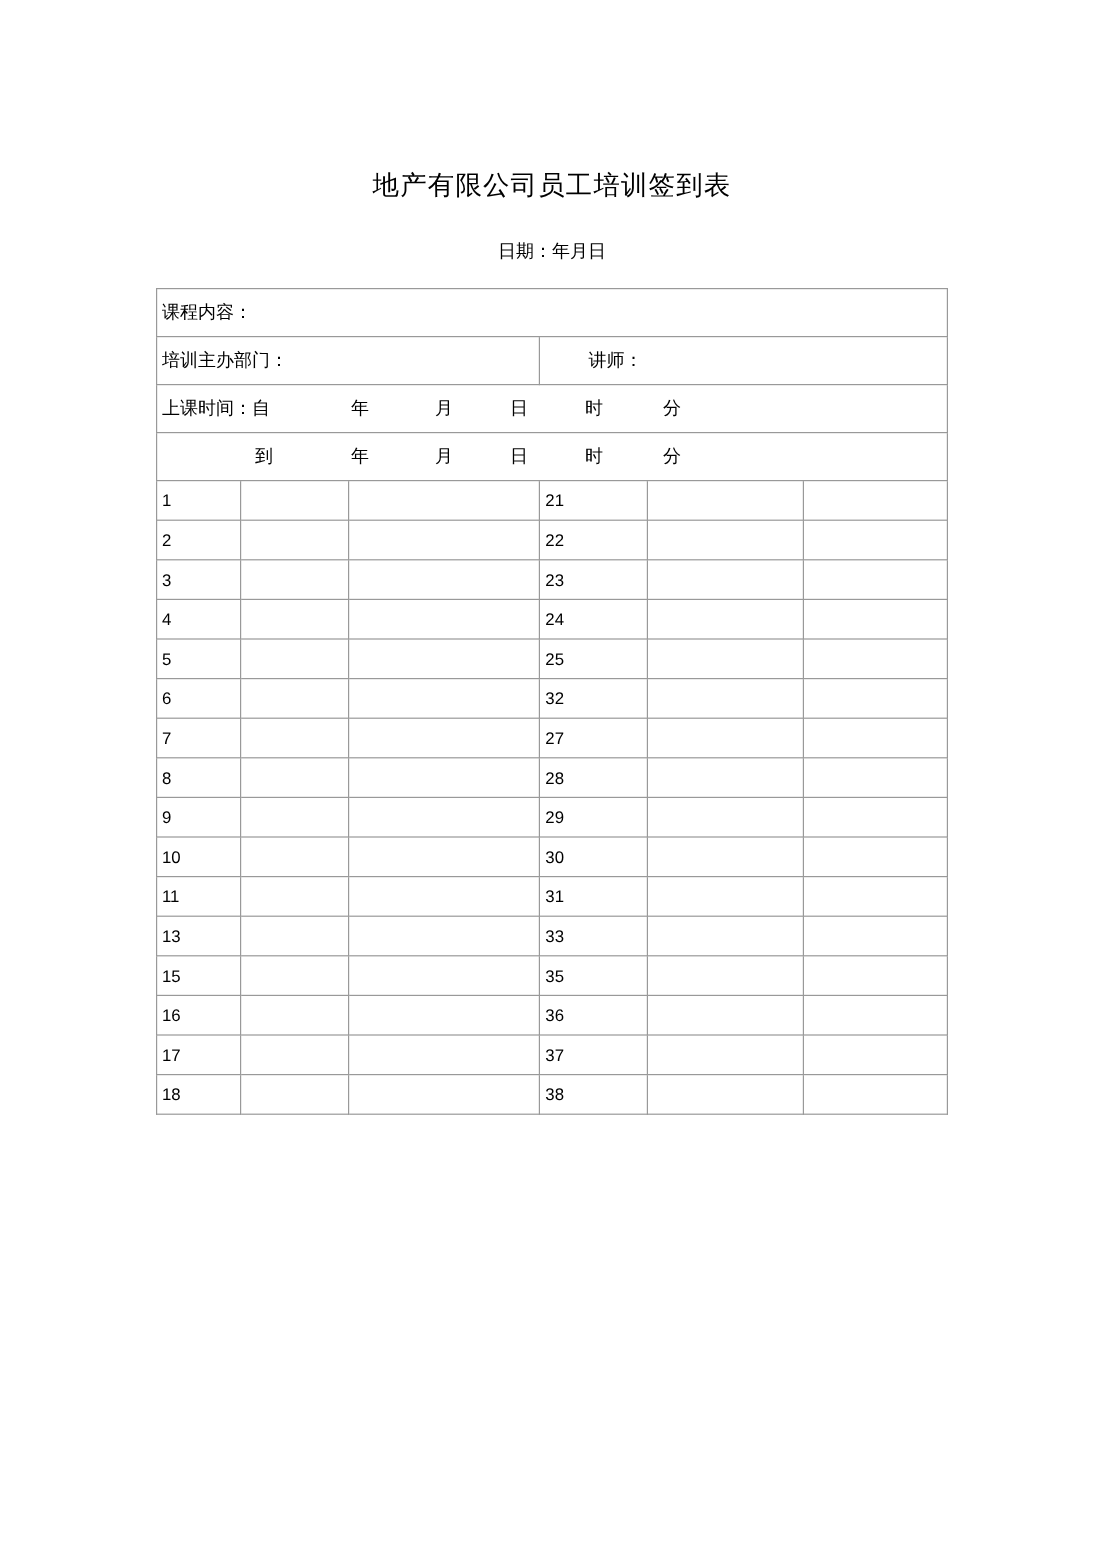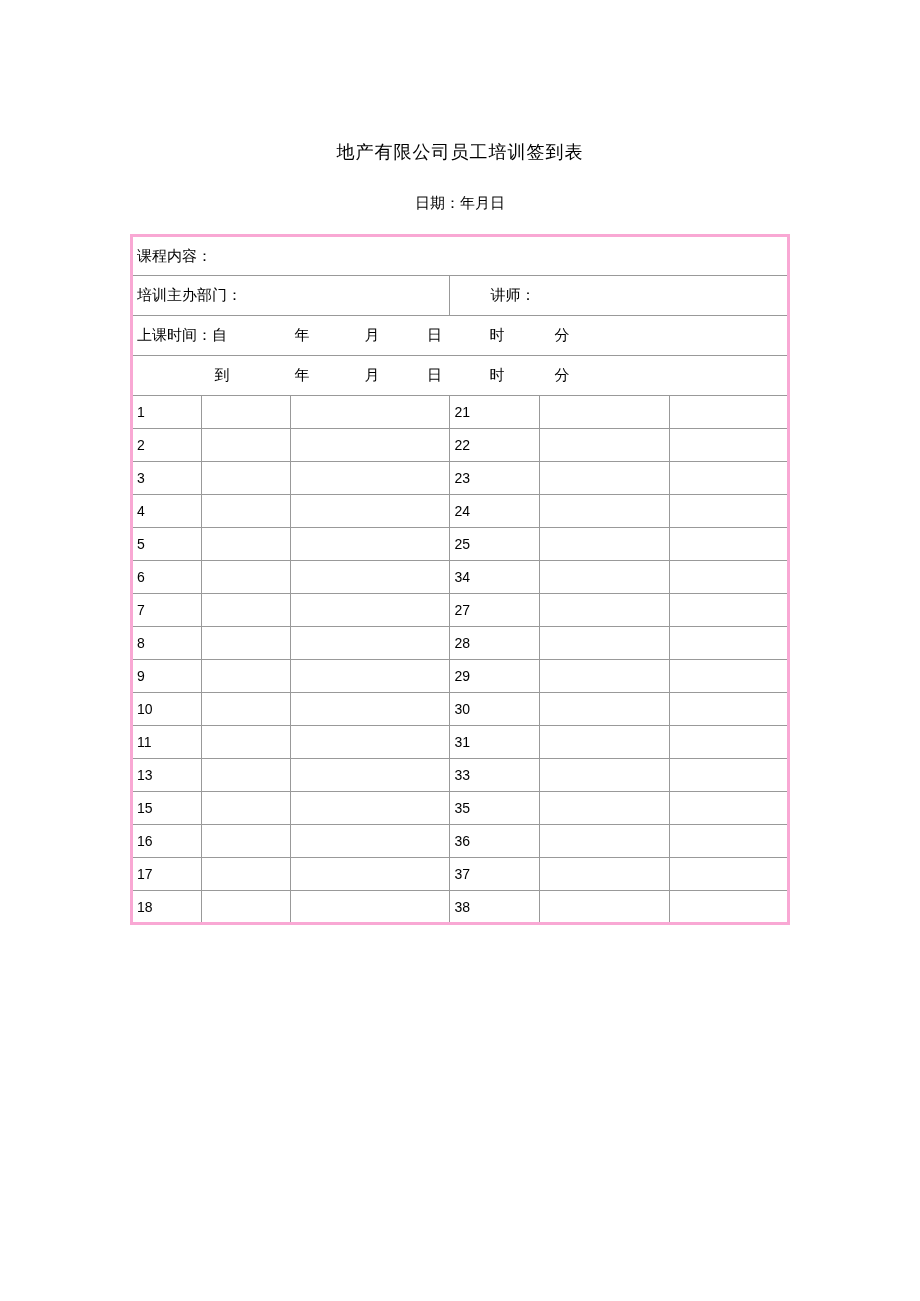--- a/index.html
+++ b/index.html
@@ -12,34 +12,34 @@
       font-family: "SimSun", "宋体", serif;
       width: 920px;
       height: 1301px;
       position: relative;
     }
     .page {
       padding: 140px 130px 0 130px;
     }
     .title {
       text-align: center;
-      font-size: 18px;
+      font-size: 22px;
       font-weight: normal;
       margin-bottom: 30px;
       letter-spacing: 1px;
     }
     .date-line {
       text-align: center;
       font-size: 15px;
       margin-bottom: 21px;
     }
     .main-table {
       width: 100%;
       border-collapse: collapse;
-      border: 3px solid #f9a8d4;
+      border: 1px solid #f9a8d4;
     }
     .main-table td {
       border: 1px solid #999;
       padding: 0;
       vertical-align: middle;
     }
     .info-row {
       height: 40px;
       font-size: 15px;
     }
@@ -167,21 +167,21 @@
           <td class="col-dept-left"></td>
           <td class="col-name-left"></td>
           <td class="seq col-seq-right">25</td>
           <td class="col-dept-right"></td>
           <td class="col-name-right"></td>
         </tr>
         <tr class="data-row">
           <td class="seq col-seq-left">6</td>
           <td class="col-dept-left"></td>
           <td class="col-name-left"></td>
-          <td class="seq col-seq-right">34</td>
+          <td class="seq col-seq-right">32</td>
           <td class="col-dept-right"></td>
           <td class="col-name-right"></td>
         </tr>
         <tr class="data-row">
           <td class="seq col-seq-left">7</td>
           <td class="col-dept-left"></td>
           <td class="col-name-left"></td>
           <td class="seq col-seq-right">27</td>
           <td class="col-dept-right"></td>
           <td class="col-name-right"></td>

